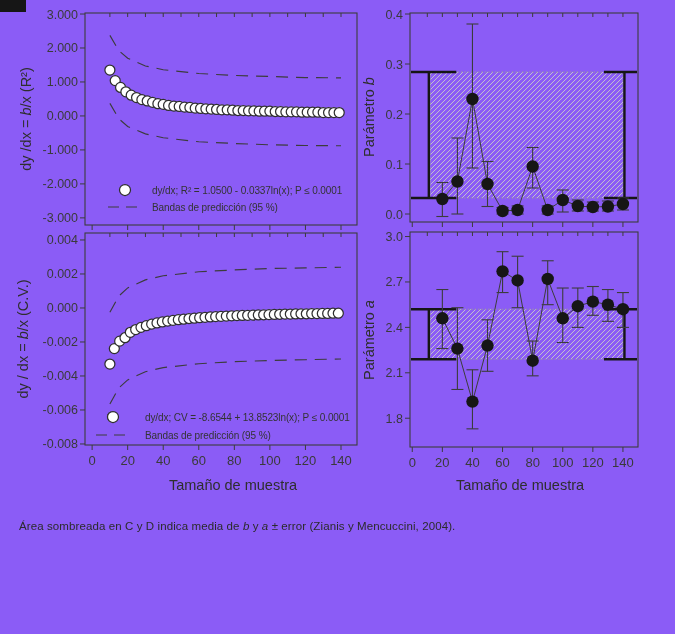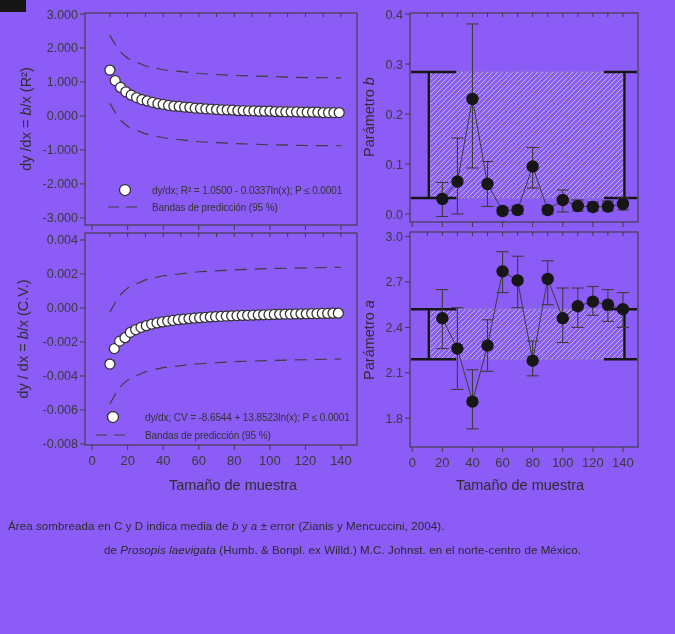--- a/index.html
+++ b/index.html
@@ -3,21 +3,21 @@
 <meta charset="utf-8">
 <style>
   html,body{margin:0;padding:0;background:#fff;}
   #figure{position:relative;width:675px;height:634px;background:#8b5cf6;overflow:hidden;
           font-family:"Liberation Sans","DejaVu Sans",sans-serif;color:#2e2e2e;}
   #corner-mark{position:absolute;left:0;top:0;width:26px;height:12px;background:#161616;}
   #charts{position:absolute;left:0;top:0;}
   svg text{font-family:"Liberation Sans","DejaVu Sans",sans-serif;}
   #captions{position:absolute;left:8px;top:518px;width:662px;font-size:11.5px;
             line-height:17px;color:#2b2b2b;letter-spacing:0.1px;}
-  .note{white-space:nowrap;}
+  .note{white-space:nowrap;margin-left:11px;}
   .figblock{margin-top:7px;}
   .figline{line-height:17.5px;}
   .just{text-align:justify;text-align-last:justify;}
   .cont{padding-left:96px;}
   em{font-style:italic;}
 </style>
 </head>
 <body>
 
 <div id="figure">
@@ -418,16 +418,15 @@
         <circle cx="592.8514851485148" cy="301.6478873239437" r="6.2" fill="#161616" stroke="none"></circle>
         <circle cx="607.90099009901" cy="304.67605633802816" r="6.2" fill="#161616" stroke="none"></circle>
         <circle cx="622.950495049505" cy="309.21830985915494" r="6.2" fill="#161616" stroke="none"></circle>
         <text x="374" y="340" text-anchor="middle" font-size="14.5px" fill="#2e2e2e" transform="rotate(-90 374 340)"><tspan>Parámetro </tspan><tspan font-style="italic">a</tspan></text>
         <text x="520" y="490" text-anchor="middle" font-size="14.5px" fill="#2e2e2e">Tamaño de muestra</text>
       </g>
     </svg>
   <div id="captions">
     <div class="note"><span>Área sombreada en C y D indica media de </span><em>b</em><span> y </span><em>a</em><span> ± error (Zianis y Mencuccini, 2004).</span></div>
     <div class="figblock">
-      <div class="figline cont"><span>de </span><em>Prosopis laevigata</em><span> (Humb. &amp; Bonpl. ex Willd.) M.C. Johnst. en el norte-centro de México.</span></div>
     </div>
   </div>
 </div>
 
 </body></html>

